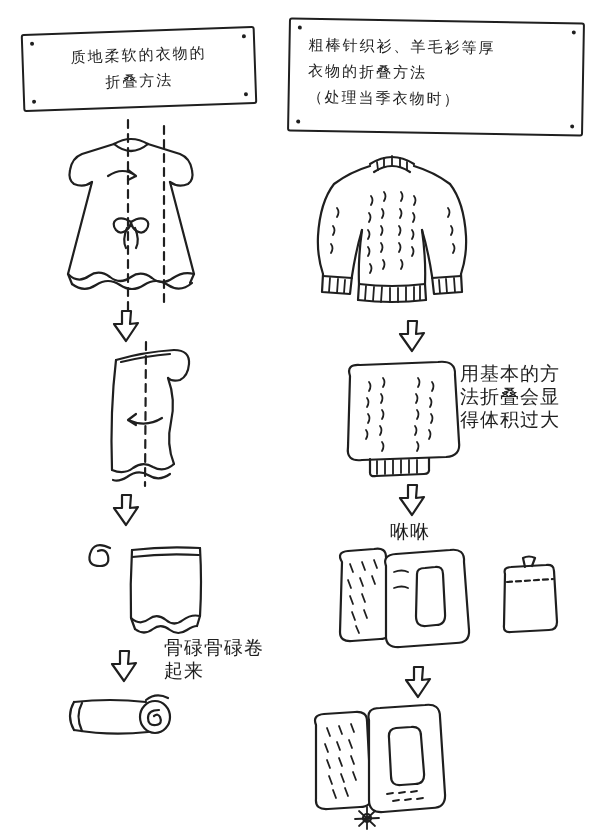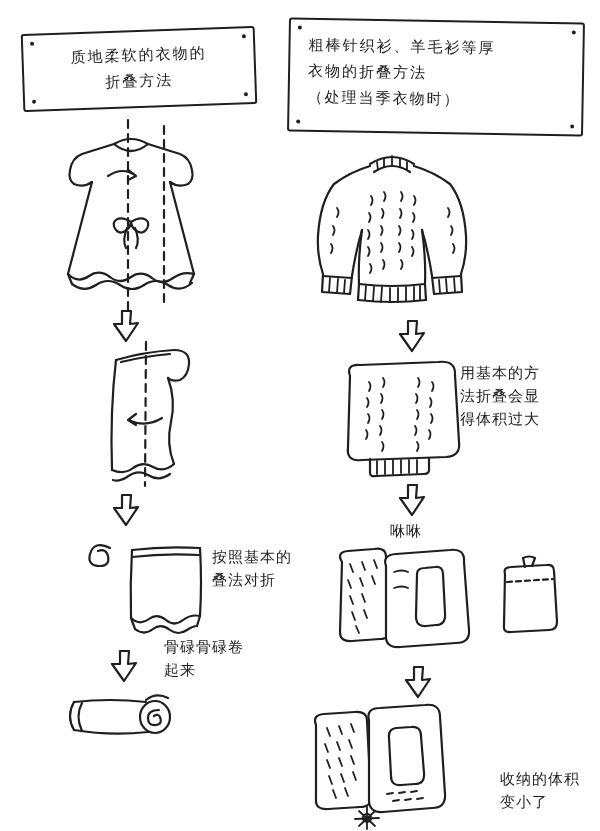--- a/index.html
+++ b/index.html
@@ -1,19 +1,19 @@
 <!DOCTYPE html>
 <html><head>
 <meta charset="utf-8">
 <style>
   html,body{margin:0;padding:0;background:#ffffff;}
   .page{position:relative;width:600px;height:831px;background:#ffffff;overflow:hidden;
         font-family:"DejaVu Sans","Liberation Sans",sans-serif;color:#1f1f1f;}
   .abs{position:absolute;}
-  .note{font-size:15px;line-height:23px;letter-spacing:1px;white-space:pre-line;color:#1f1f1f;}
+  .note{font-size:19px;line-height:23px;letter-spacing:1px;white-space:pre-line;color:#1f1f1f;}
   .title-box{border:2.5px solid #1f1f1f;border-radius:3px;background:#fff;}
   .title-text{white-space:pre-line;letter-spacing:2px;font-size:15px;line-height:26px;color:#1f1f1f;}
   .center{text-align:center;}
   .pin{position:absolute;width:4px;height:4px;border-radius:50%;background:#1f1f1f;}
   svg{display:block;}
 </style>
 </head>
 <body>
 
 <div class="page">
@@ -74,22 +74,20 @@
       <path d="M 52 16 Q 85 12 120 14"></path>
       <path d="M 52 23 Q 85 19 119 21"></path>
       <path d="M 52 16 Q 50 50 51 84"></path>
       <path d="M 120 14 Q 122 48 120 82"></path>
       <path d="M 51 84 q 9 8 18 1 q 8 -6 17 1 q 8 7 17 0 q 8 -6 17 -4"></path>
       <path d="M 55 95 q 9 7 18 0 q 8 -6 17 1 q 8 6 17 0 q 6 -4 10 -4"></path>
       <path d="M 51 84 L 55 95 M 120 82 L 117 92"></path>
     </g>
   </svg>
 
-  <div class="note abs" style="left:212px;top:546px">按照基本的
-叠法对折</div>
 
   <svg class="abs" style="left:108px;top:648px" width="32" height="36" viewBox="0 0 32 36">
     <path d="M 12 3 L 21 3 L 20 16 L 28 15 L 16 33 L 4 16 L 12 16 Z" fill="#fff" stroke="#1f1f1f" stroke-width="2.2" stroke-linejoin="round"></path>
   </svg>
 
   <div class="note abs" style="left:164px;top:636px">骨碌骨碌卷
 起来</div>
 
   <svg class="abs" style="left:60px;top:684px" width="120" height="64" viewBox="0 0 120 64">
     <g fill="none" stroke="#1f1f1f" stroke-width="2.2" stroke-linecap="round" stroke-linejoin="round">
@@ -190,16 +188,14 @@
       <path d="M 13 27 Q 9 17 21 16 L 52 14 Q 64 13 64 23 L 68 98 Q 69 109 57 109 L 25 111 Q 12 112 13 101 Z"></path>
       <path stroke-width="1.8" d="M 24 30 l 3 8 M 36 28 l 3 8 M 48 26 l 3 8 M 22 46 l 3 8 M 34 44 l 3 8 M 46 42 l 3 8 M 24 62 l 3 8 M 36 60 l 3 8 M 48 58 l 3 8 M 26 78 l 3 8 M 38 76 l 3 8 M 50 74 l 3 8 M 30 92 l 3 8 M 42 90 l 3 8"></path>
       <path fill="#ffffff" d="M 66 22 Q 63 10 77 10 L 122 7 Q 137 5 137 19 L 142 96 Q 143 110 129 110 L 80 114 Q 66 115 66 102 Z"></path>
       <path d="M 93 30 Q 85 31 86 40 L 88 78 Q 88 88 98 87 L 112 86 Q 122 86 121 75 L 118 38 Q 118 28 108 29 Z"></path>
       <path stroke-width="1.8" d="M 84 96 l 6 -1 M 96 95 l 6 -1 M 108 94 l 6 -1 M 90 103 l 6 -1 M 102 102 l 6 -1 M 114 101 l 6 -1"></path>
       <path stroke-width="1.8" d="M 56 113 L 72 128 M 72 113 L 56 128 M 64 109 L 64 131 M 52 121 L 76 120"></path>
       <circle cx="64" cy="120" r="4"></circle>
     </g>
   </svg>
 
-  <div class="note abs" style="left:500px;top:768px">收纳的体积
-变小了</div>
 
 </div>
 
 </body></html>

